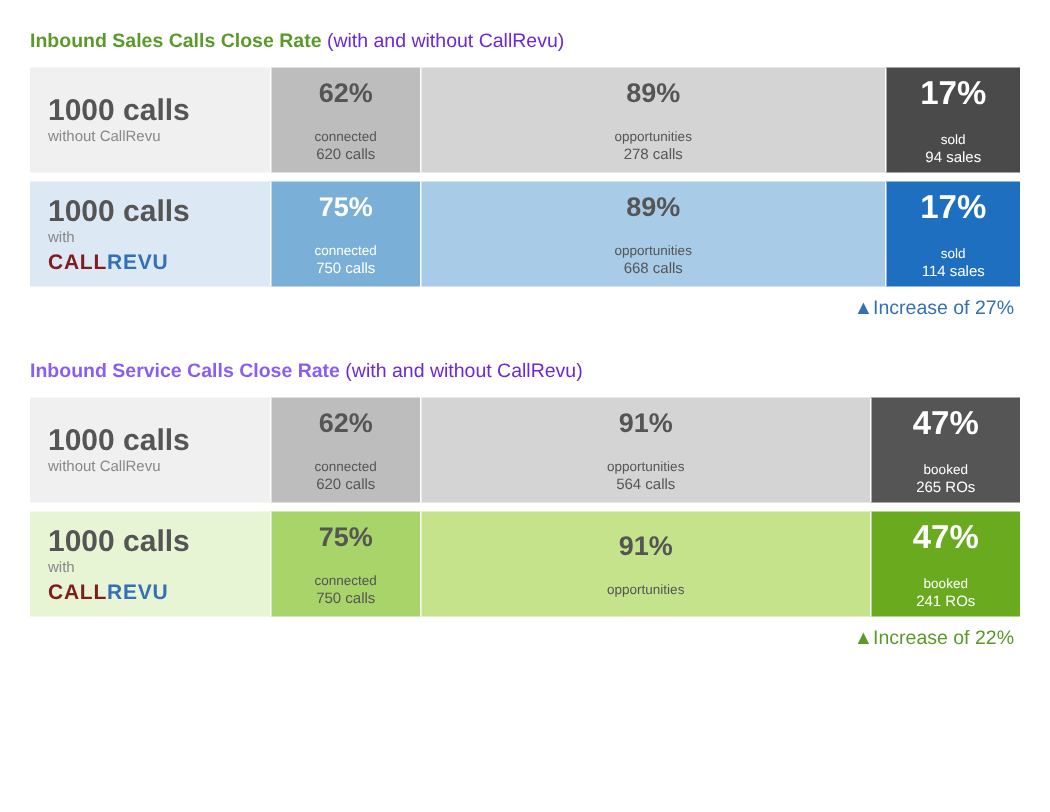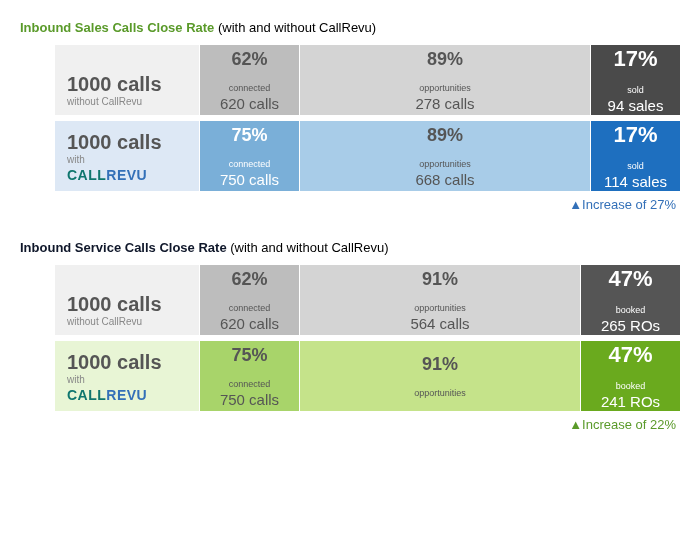--- a/index.html
+++ b/index.html
@@ -11,60 +11,59 @@
       padding: 18px 20px;
     }
     .section-title {
       font-size: 15px;
       font-weight: bold;
       color: #5a9a2a;
       margin-bottom: 10px;
     }
     .section-title span {
       font-weight: normal;
-      color: #000000;
+      color: #6d28d9;
       font-size: 13px;
     }
     .chart-section {
       margin-bottom: 8px;
     }
     .row-container {
       display: flex;
       align-items: stretch;
       margin-bottom: 6px;
       height: 70px;
     }
     .label-cell {
-      width: 144px;
+      width: 160px;
       background: #f0f0f0;
       display: flex;
       flex-direction: column;
-      justify-content: flex-end;
+      justify-content: center;
       padding: 8px 12px;
       flex-shrink: 0;
-      margin-left: 35px;
     }
     .label-cell.with-callrevu {
       background: #dde8f5;
     }
     .label-cell.service-without {
       background: #f0f0f0;
     }
     .label-cell.service-with {
       background: #e8f5d5;
     }
     .callrevu-logo {
       font-size: 14px;
       font-weight: bold;
       color: #333;
       letter-spacing: 0.5px;
       margin-top: 2px;
     }
     .callrevu-logo .call {
-      color: #0f766e;
+      color: #7f1d1d;
     }
     .callrevu-logo .revu {
       color: #3370b8;
     }
     .bar-segment {
       display: flex;
       flex-direction: column;
       justify-content: center;
       padding: 6px 10px;
       border-left: 1px solid #fff;
@@ -72,21 +71,21 @@
     }
     .seg-pct {
       font-size: 18px;
       font-weight: bold;
     }
     .seg-label {
       font-size: 9px;
       margin-top: 13px;
     }
     .seg-calls {
-      font-size: 15px;
+      font-size: 10px;
       margin-top: 2px;
     }
     
     .sales-connected-without {
       background: #bdbdbd;
       width: 100px;
       color: #555;
     }
     .sales-opps-without {
       background: #d4d4d4;
@@ -234,21 +233,21 @@
 
   <div class="increase-row">
     <span class="arrow-up">▲ </span><span>Increase of 27%</span>
   </div>
 </div>
 
 <div class="section-gap"></div>
 
 <div class="chart-section">
   <div class="section-title">
-    <span style="color:#0f172a; font-weight:bold;">Inbound Service Calls Close Rate</span><span> (with and without CallRevu)</span>
+    <span style="color:#8b5cf6; font-weight:bold;">Inbound Service Calls Close Rate</span><span> (with and without CallRevu)</span>
   </div>
 
   <div class="row-container">
     <div class="label-cell service-without">
       <div class="calls-big">1000 calls</div>
       <div class="with-calls-label">without CallRevu</div>
     </div>
     <div class="bar-segment service-connected-without">
       <div class="seg-pct">62%</div>
       <div class="seg-label">connected</div>

